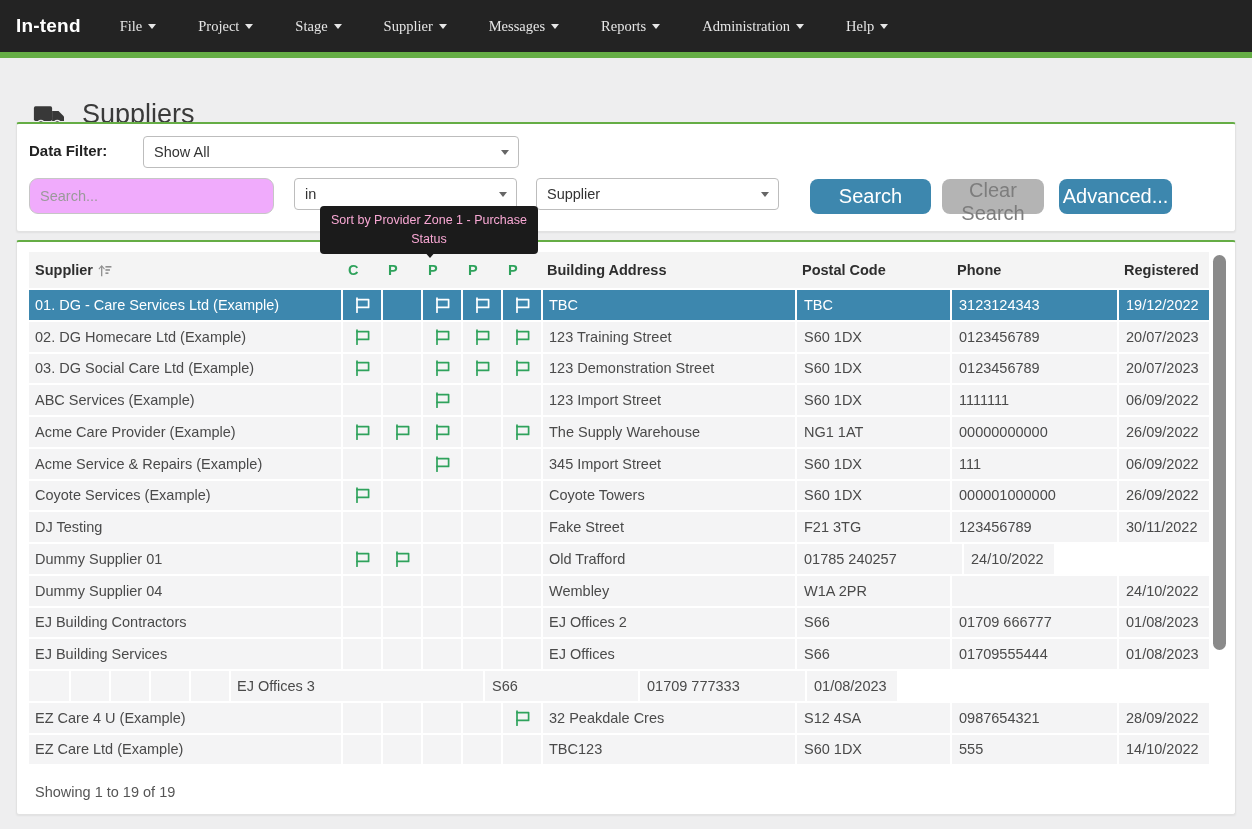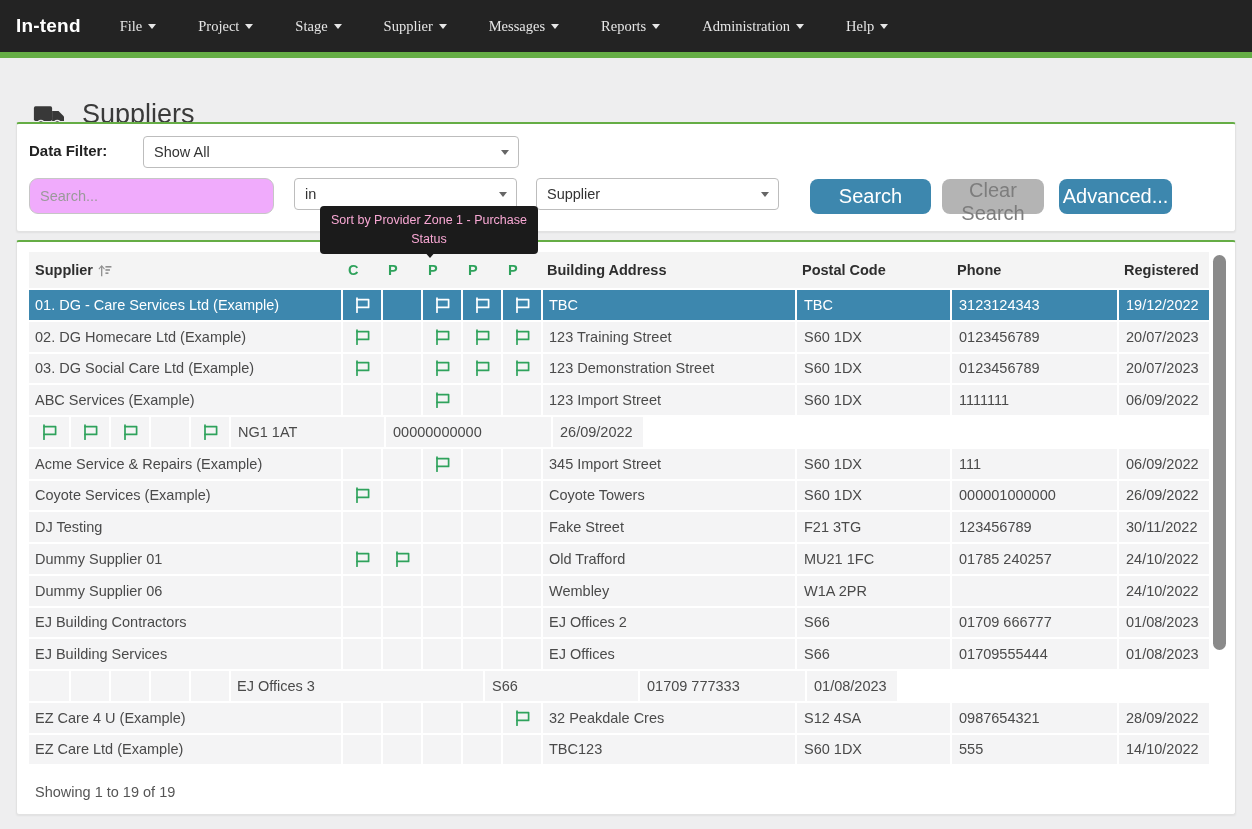--- a/index.html
+++ b/index.html
@@ -324,45 +324,47 @@
   </svg>
         </div>
     <div class="cell c-flag"></div>
     <div class="cell c-flag"></div>
     <div class="cell c-address">123 Import Street</div>
     <div class="cell c-postal">S60 1DX</div>
     <div class="cell c-phone">1111111</div>
     <div class="cell c-registered">06/09/2022</div>
   </div>
       <div class="trow">
-    <div class="cell c-flag">
-          <svg class="flag-icon" width="17" height="16" viewBox="0 0 17 16" fill="none" stroke="currentColor" stroke-width="1.7" stroke-linejoin="round" stroke-linecap="round">
-    <path d="M3 1 V15.3"></path>
-    <path d="M3 2.6 H14.6 V10.4 H3"></path>
-  </svg>
-        </div>
-    <div class="cell c-flag">
-          <svg class="flag-icon" width="17" height="16" viewBox="0 0 17 16" fill="none" stroke="currentColor" stroke-width="1.7" stroke-linejoin="round" stroke-linecap="round">
-    <path d="M3 1 V15.3"></path>
-    <path d="M3 2.6 H14.6 V10.4 H3"></path>
-  </svg>
-        </div>
-    <div class="cell c-flag">
-          <svg class="flag-icon" width="17" height="16" viewBox="0 0 17 16" fill="none" stroke="currentColor" stroke-width="1.7" stroke-linejoin="round" stroke-linecap="round">
-    <path d="M3 1 V15.3"></path>
-    <path d="M3 2.6 H14.6 V10.4 H3"></path>
-  </svg>
-        </div>
-    <div class="cell c-flag"></div>
-    <div class="cell c-flag">
-          <svg class="flag-icon" width="17" height="16" viewBox="0 0 17 16" fill="none" stroke="currentColor" stroke-width="1.7" stroke-linejoin="round" stroke-linecap="round">
-    <path d="M3 1 V15.3"></path>
-    <path d="M3 2.6 H14.6 V10.4 H3"></path>
-  </svg>
-        </div>
+    <div class="cell c-supplier">Acme Care Provider (Example)</div>
+    <div class="cell c-flag">
+          <svg class="flag-icon" width="17" height="16" viewBox="0 0 17 16" fill="none" stroke="currentColor" stroke-width="1.7" stroke-linejoin="round" stroke-linecap="round">
+    <path d="M3 1 V15.3"></path>
+    <path d="M3 2.6 H14.6 V10.4 H3"></path>
+  </svg>
+        </div>
+    <div class="cell c-flag">
+          <svg class="flag-icon" width="17" height="16" viewBox="0 0 17 16" fill="none" stroke="currentColor" stroke-width="1.7" stroke-linejoin="round" stroke-linecap="round">
+    <path d="M3 1 V15.3"></path>
+    <path d="M3 2.6 H14.6 V10.4 H3"></path>
+  </svg>
+        </div>
+    <div class="cell c-flag">
+          <svg class="flag-icon" width="17" height="16" viewBox="0 0 17 16" fill="none" stroke="currentColor" stroke-width="1.7" stroke-linejoin="round" stroke-linecap="round">
+    <path d="M3 1 V15.3"></path>
+    <path d="M3 2.6 H14.6 V10.4 H3"></path>
+  </svg>
+        </div>
+    <div class="cell c-flag"></div>
+    <div class="cell c-flag">
+          <svg class="flag-icon" width="17" height="16" viewBox="0 0 17 16" fill="none" stroke="currentColor" stroke-width="1.7" stroke-linejoin="round" stroke-linecap="round">
+    <path d="M3 1 V15.3"></path>
+    <path d="M3 2.6 H14.6 V10.4 H3"></path>
+  </svg>
+        </div>
+    <div class="cell c-address">The Supply Warehouse</div>
     <div class="cell c-postal">NG1 1AT</div>
     <div class="cell c-phone">00000000000</div>
     <div class="cell c-registered">26/09/2022</div>
   </div>
       <div class="trow">
     <div class="cell c-supplier">Acme Service &amp; Repairs (Example)</div>
     <div class="cell c-flag"></div>
     <div class="cell c-flag"></div>
     <div class="cell c-flag">
           <svg class="flag-icon" width="17" height="16" viewBox="0 0 17 16" fill="none" stroke="currentColor" stroke-width="1.7" stroke-linejoin="round" stroke-linecap="round">
@@ -417,26 +419,25 @@
     <div class="cell c-flag">
           <svg class="flag-icon" width="17" height="16" viewBox="0 0 17 16" fill="none" stroke="currentColor" stroke-width="1.7" stroke-linejoin="round" stroke-linecap="round">
     <path d="M3 1 V15.3"></path>
     <path d="M3 2.6 H14.6 V10.4 H3"></path>
   </svg>
         </div>
     <div class="cell c-flag"></div>
     <div class="cell c-flag"></div>
     <div class="cell c-flag"></div>
     <div class="cell c-address">Old Trafford</div>
-    <div class="cell c-postal">MU21 1FC</div>
     <div class="cell c-phone">01785 240257</div>
     <div class="cell c-registered">24/10/2022</div>
   </div>
       <div class="trow">
-    <div class="cell c-supplier">Dummy Supplier 06</div>
+    <div class="cell c-supplier">Dummy Supplier 04</div>
     <div class="cell c-flag"></div>
     <div class="cell c-flag"></div>
     <div class="cell c-flag"></div>
     <div class="cell c-flag"></div>
     <div class="cell c-flag"></div>
     <div class="cell c-address">Wembley</div>
     <div class="cell c-postal">W1A 2PR</div>
     <div class="cell c-phone"></div>
     <div class="cell c-registered">24/10/2022</div>
   </div>

